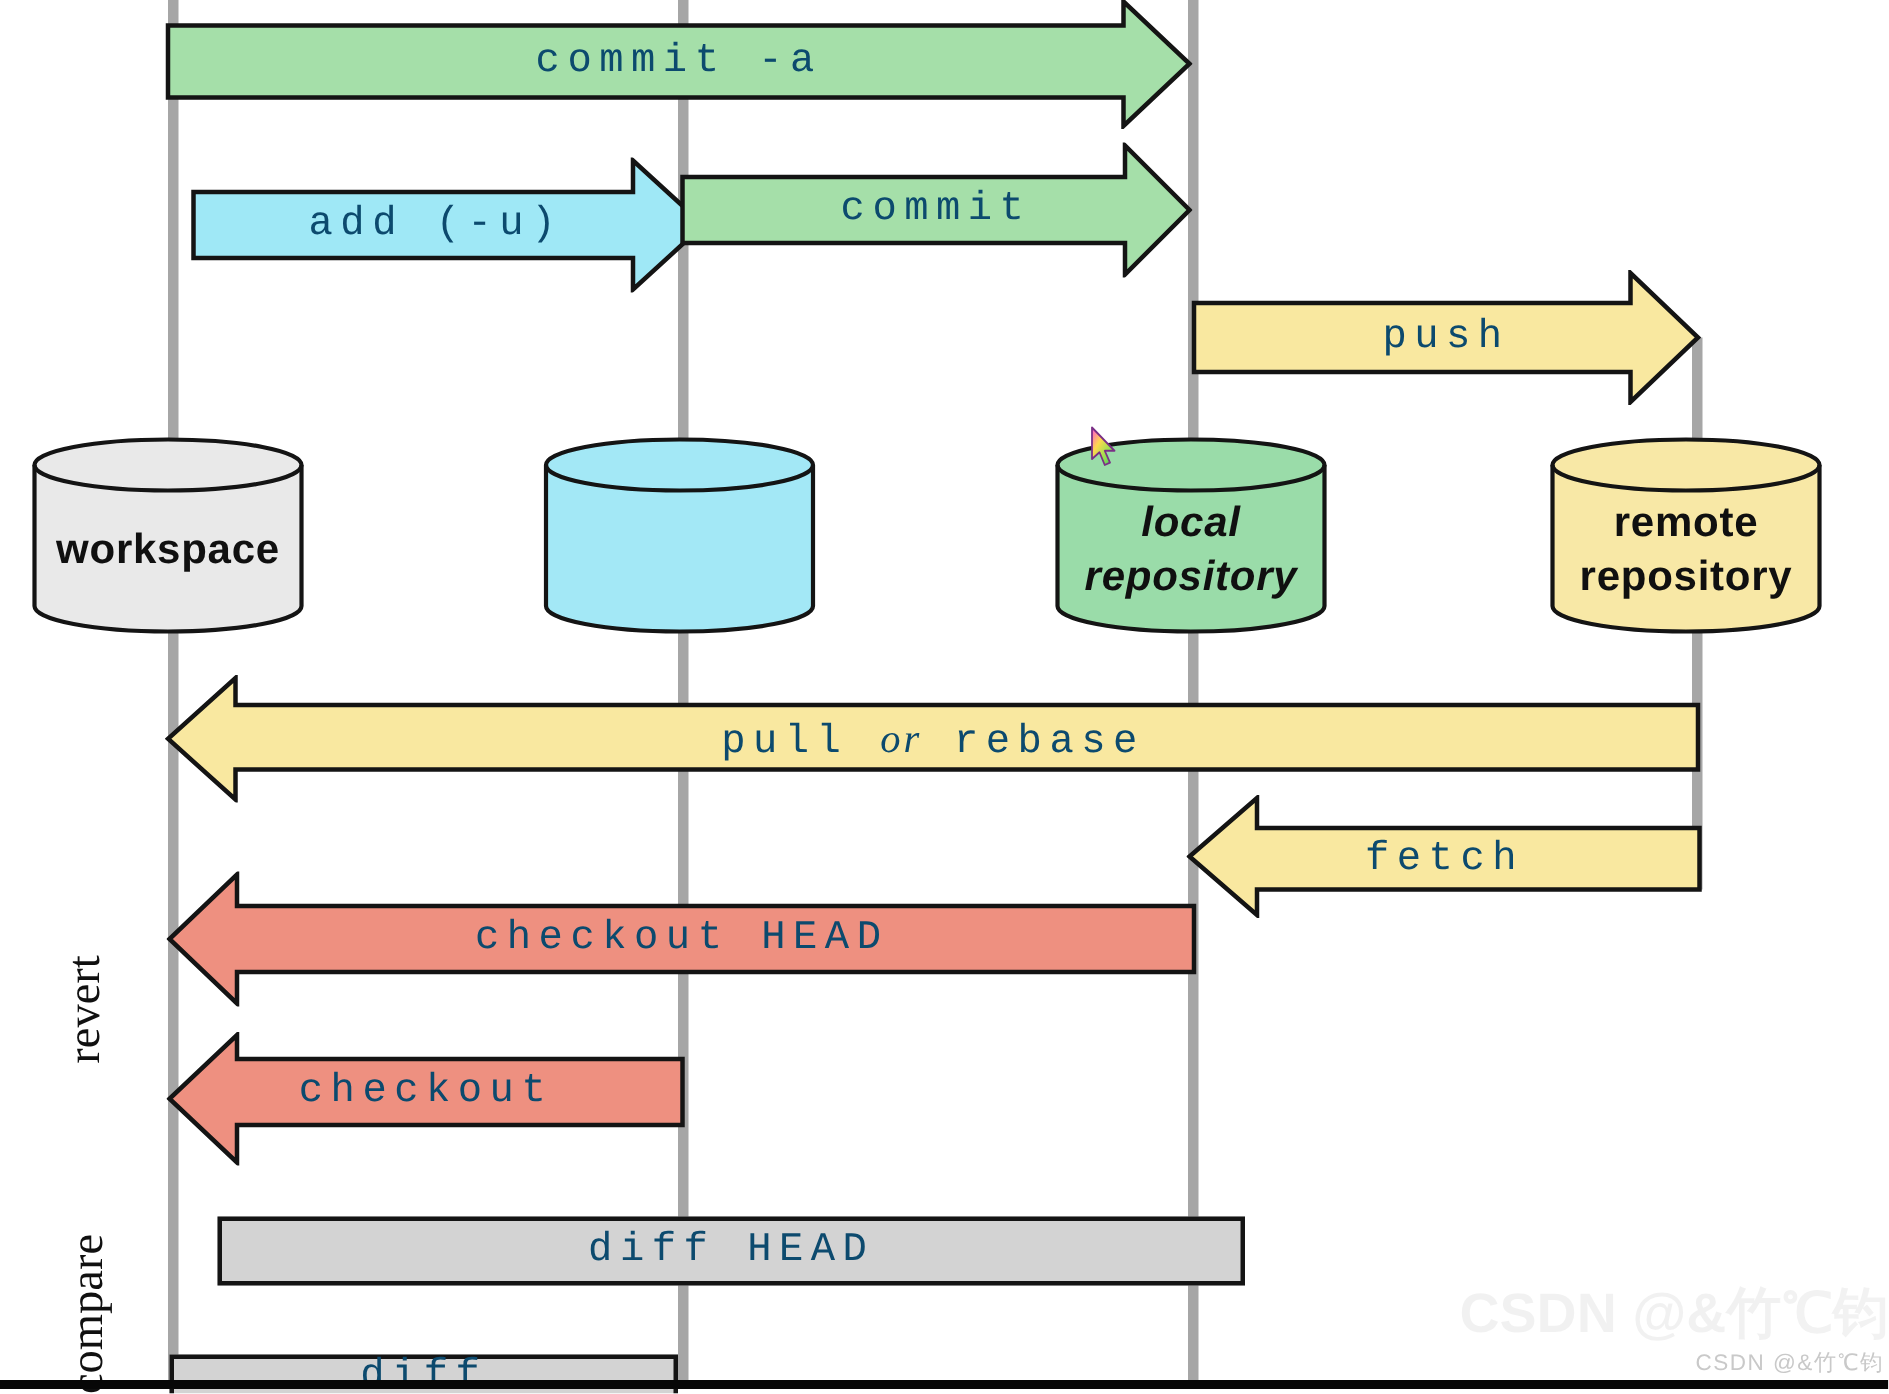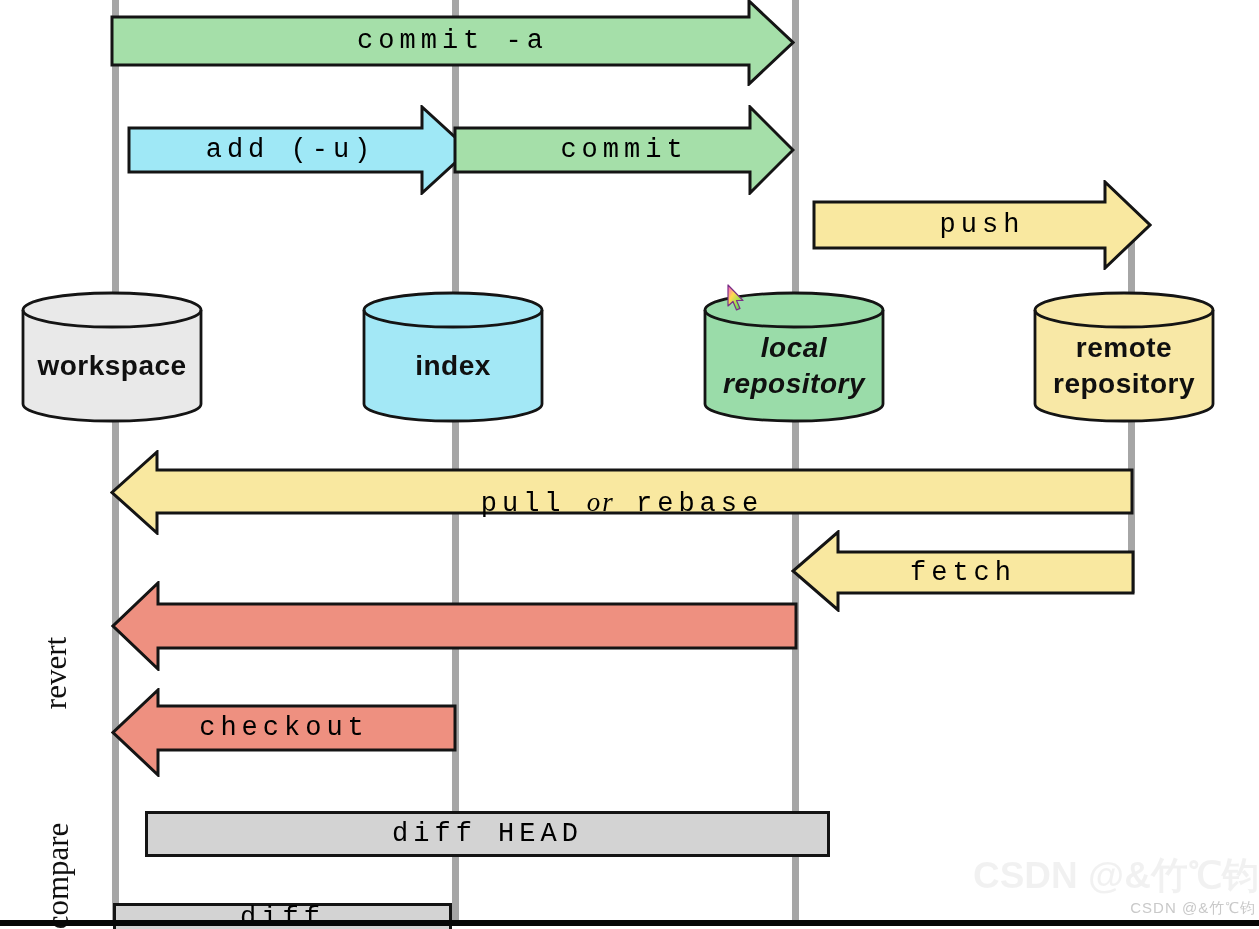--- a/index.html
+++ b/index.html
@@ -3,21 +3,21 @@
 <meta charset="utf-8">
 <style>
   html,body{margin:0;padding:0;background:#fff;}
   .canvas{position:relative;width:1259px;height:929px;background:#ffffff;overflow:hidden;
           font-family:"Liberation Sans",sans-serif;}
   .vline{position:absolute;width:7px;z-index:1;}
   .arrow{position:absolute;z-index:3;}
   .arrow svg{display:block;}
   .arrow-label{position:absolute;left:0;right:0;text-align:center;height:34px;line-height:34px;
                font-family:"Liberation Mono","DejaVu Sans Mono",monospace;font-size:27px;
-               letter-spacing:5px;color:#000000;z-index:4;white-space:nowrap;}
+               letter-spacing:5px;color:#0c4a6e;z-index:4;white-space:nowrap;}
   .arrow-label .em{font-style:italic;font-family:"Liberation Serif",serif;letter-spacing:2px;}
   .box{position:absolute;background:#d3d3d3;border:3px solid #141414;box-sizing:border-box;
        display:flex;align-items:center;justify-content:center;z-index:3;}
   .box .arrow-label{position:static;}
   .node{position:absolute;z-index:4;}
   .node-label{position:absolute;left:0;right:0;top:26px;bottom:8px;display:flex;align-items:center;
               justify-content:center;text-align:center;font-weight:bold;font-size:28px;line-height:1.3;
               color:#101010;white-space:pre-line;letter-spacing:0.5px;}
   .side-label{position:absolute;font-family:"Liberation Serif","DejaVu Serif",serif;font-size:31px;
               color:#101010;transform:translate(-50%,-50%) rotate(-90deg);white-space:nowrap;z-index:2;}
@@ -55,69 +55,70 @@
         <polygon points="2,18 639,18 639,2 683,43.5 639,85 639,66 2,66" fill="#a5dfa9" stroke="#141414" stroke-width="3"></polygon>
       </svg>
       <div class="arrow-label" style="top: 25px;">commit -a</div>
     </div>
     <div class="arrow" style="left: 110px; top: 105px; width: 344px; height: 90px; padding-left: 17px;">
       <svg width="344" height="90">
         <polygon points="2,23 295,23 295,2 342,45 295,88 295,67 2,67" fill="#9fe8f6" stroke="#141414" stroke-width="3"></polygon>
       </svg>
       <div class="arrow-label" style="top: 28px;">add (-u)</div>
     </div>
-    <div class="arrow" style="left: 453px; top: 105px; width: 342px; height: 90px;">
+    <div class="arrow" style="left: 453px; top: 95px; width: 342px; height: 90px;">
       <svg width="342" height="90">
         <polygon points="2,23 297,23 297,2 340,45 297,88 297,67 2,67" fill="#a5dfa9" stroke="#141414" stroke-width="3"></polygon>
       </svg>
       <div class="arrow-label" style="top: 28px;">commit</div>
     </div>
-    <div class="arrow" style="left: 794px; top: 180px; width: 340px; height: 90px; margin-left: 18px;">
+    <div class="arrow" style="left: 794px; top: 180px; width: 340px; height: 90px;">
       <svg width="340" height="90">
         <polygon points="2,22 293,22 293,2 338,45 293,88 293,68 2,68" fill="#f9e8a0" stroke="#141414" stroke-width="3"></polygon>
       </svg>
       <div class="arrow-label" style="top: 28px;">push</div>
     </div>
     <div class="arrow" style="left: 110px; top: 450px; width: 1024px; height: 85px;">
       <svg width="1024" height="85">
         <polygon points="1022,20 47,20 47,2 2,42.5 47,83 47,63 1022,63" fill="#f9e8a0" stroke="#141414" stroke-width="3"></polygon>
       </svg>
-      <div class="arrow-label" style="top: 24.5px; margin-top: 10px;"><span>pull </span><span class="em">or</span><span> rebase</span></div>
+      <div class="arrow-label" style="top: 24.5px;"><span>pull </span><span class="em">or</span><span> rebase</span></div>
     </div>
     <div class="arrow" style="left: 791px; top: 530px; width: 344px; height: 82px;">
       <svg width="344" height="82">
         <polygon points="342,22 47,22 47,2 2,41 47,80 47,63 342,63" fill="#f9e8a0" stroke="#141414" stroke-width="3"></polygon>
       </svg>
       <div class="arrow-label" style="top: 25.5px;">fetch</div>
     </div>
     <div class="arrow" style="left: 111px; top: 581px; width: 687px; height: 90px;">
       <svg width="687" height="90">
         <polygon points="685,23 47,23 47,2 2,45 47,88 47,67 685,67" fill="#ee9080" stroke="#141414" stroke-width="3"></polygon>
       </svg>
+      <div class="arrow-label" style="top: 28px;">checkout HEAD</div>
     </div>
     <div class="arrow" style="left: 111px; top: 688px; width: 346px; height: 89px;">
       <svg width="346" height="89">
         <polygon points="344,18 47,18 47,2 2,44.5 47,87 47,62 344,62" fill="#ee9080" stroke="#141414" stroke-width="3"></polygon>
       </svg>
       <div class="arrow-label" style="top: 23px;">checkout</div>
     </div>
     <div class="box" style="left: 113px; top: 811px; width: 685px; height: 46px; background: rgb(211, 211, 211); margin-left: 32px;">
       <div class="arrow-label">diff HEAD</div>
     </div>
     <div class="box" style="left: 113px; top: 903px; width: 339px; height: 46px; background: rgb(211, 211, 211);">
       <div class="arrow-label" style="margin-bottom: 16px;">diff</div>
     </div>
     <div class="node" style="left: 20px; top: 291px; width: 184px; height: 132px;"><svg width="184" height="132">
         <path d="M3,19 a89,17 0 0 1 178,0 l0,94 a89,17 0 0 1 -178,0 z" fill="#e9e9e9" stroke="#141414" stroke-width="2.8"></path>
         <path d="M3,19 a89,17 0 0 0 178,0" fill="none" stroke="#141414" stroke-width="2.8"></path>
       </svg><div class="node-label">workspace</div></div>
     <div class="node" style="left: 361px; top: 291px; width: 184px; height: 132px;"><svg width="184" height="132">
         <path d="M3,19 a89,17 0 0 1 178,0 l0,94 a89,17 0 0 1 -178,0 z" fill="#a3e8f6" stroke="#141414" stroke-width="2.8"></path>
         <path d="M3,19 a89,17 0 0 0 178,0" fill="none" stroke="#141414" stroke-width="2.8"></path>
-      </svg><div class="node-label">index</div></div>
+      </svg></div>
     <div class="node" style="left: 702px; top: 291px; width: 184px; height: 132px; font-style: italic;"><svg width="184" height="132">
         <path d="M3,19 a89,17 0 0 1 178,0 l0,94 a89,17 0 0 1 -178,0 z" fill="#9adca9" stroke="#141414" stroke-width="2.8"></path>
         <path d="M3,19 a89,17 0 0 0 178,0" fill="none" stroke="#141414" stroke-width="2.8"></path>
       </svg><div class="node-label">local
 repository</div></div>
     <div class="node" style="left: 1032px; top: 291px; width: 184px; height: 132px;"><svg width="184" height="132">
         <path d="M3,19 a89,17 0 0 1 178,0 l0,94 a89,17 0 0 1 -178,0 z" fill="#f8e8a6" stroke="#141414" stroke-width="2.8"></path>
         <path d="M3,19 a89,17 0 0 0 178,0" fill="none" stroke="#141414" stroke-width="2.8"></path>
       </svg><div class="node-label">remote
 repository</div></div>

